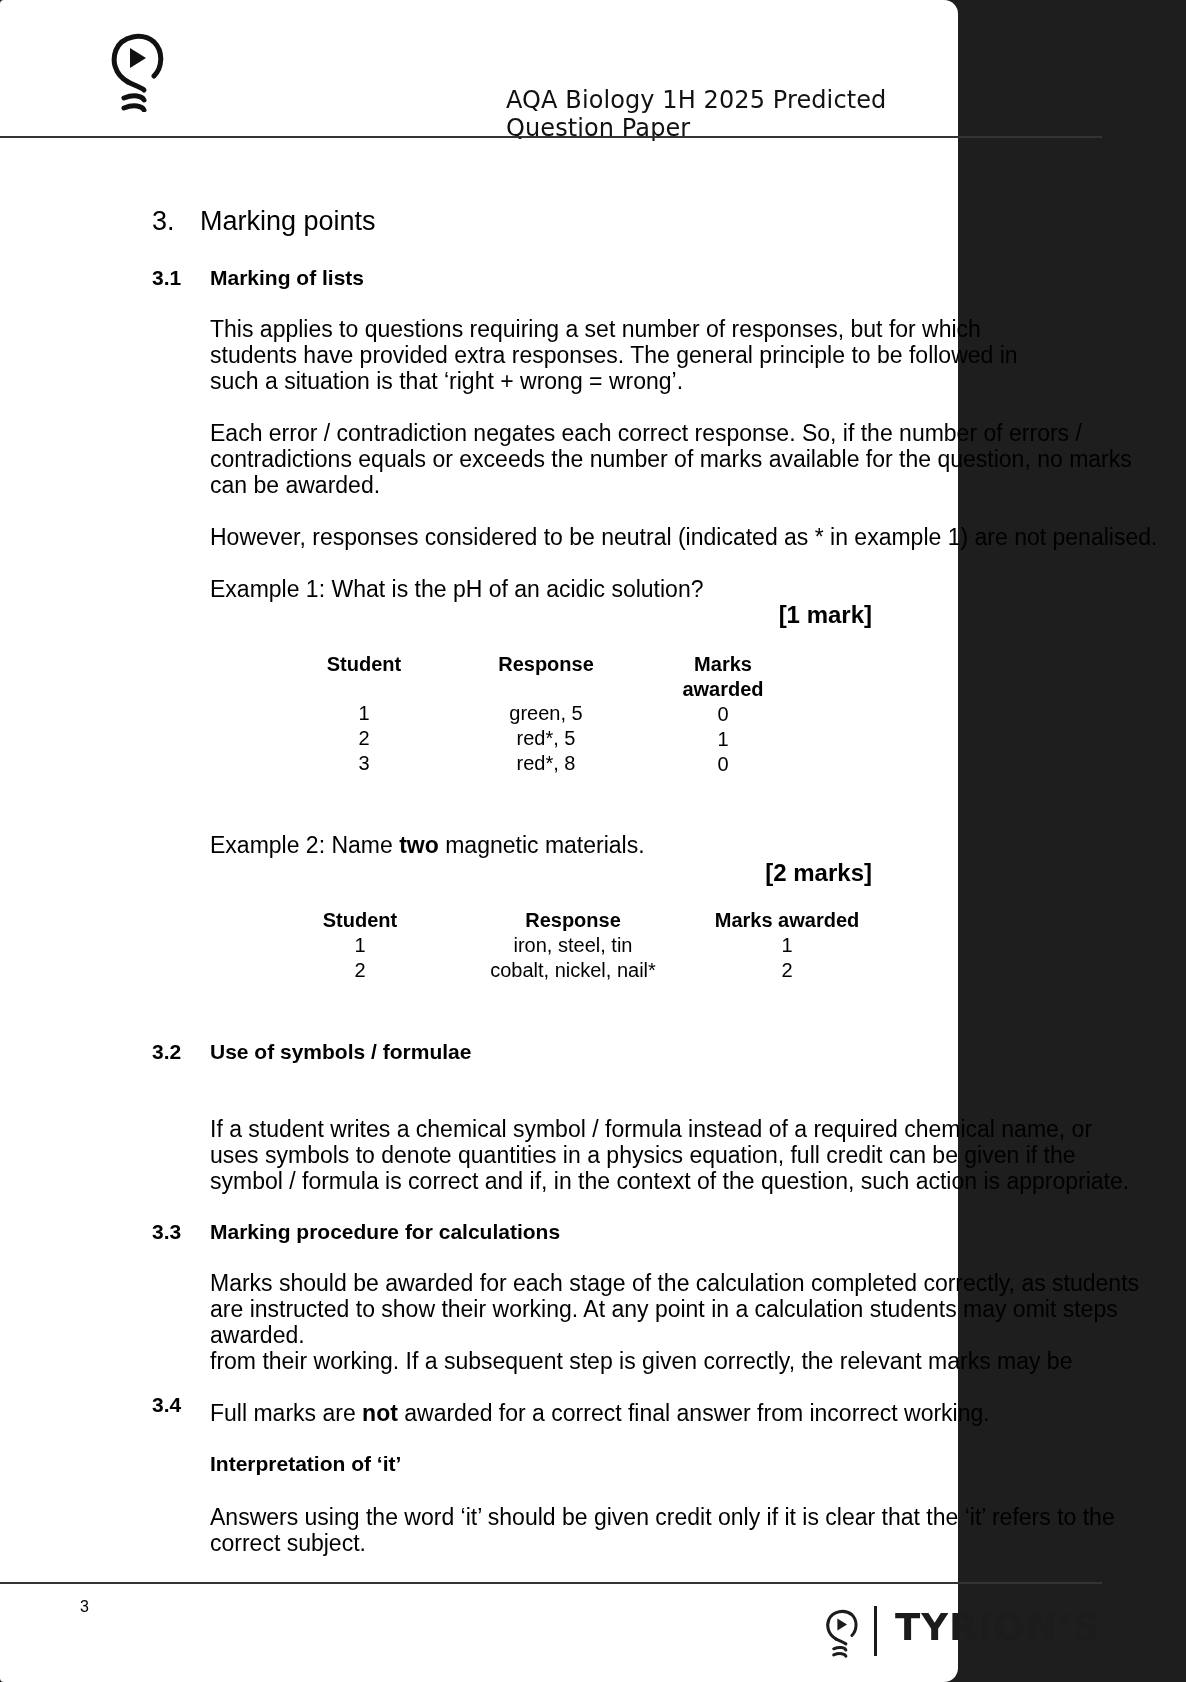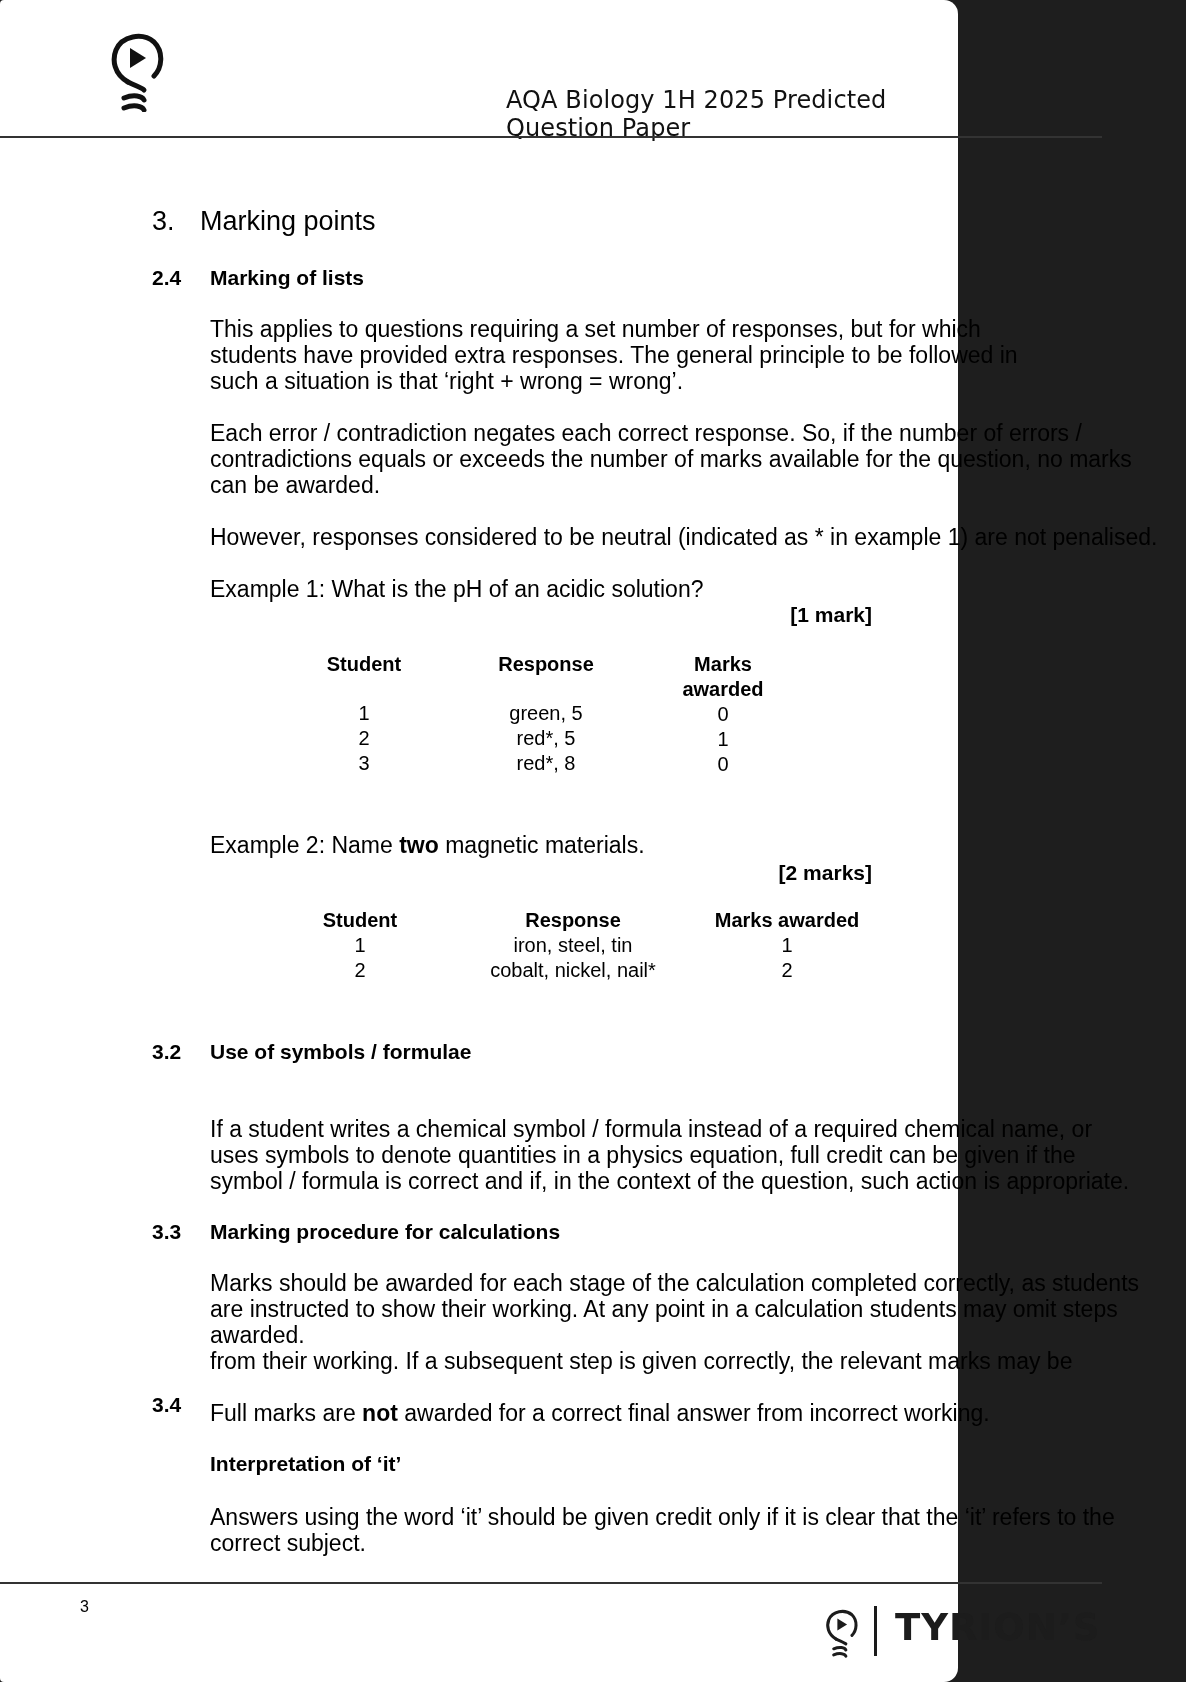--- a/index.html
+++ b/index.html
@@ -19,21 +19,21 @@
     font-family: "DejaVu Sans", sans-serif; font-size: 24px; color: #111;
     letter-spacing: 0.1px;
   }
   .rule { position: absolute; left: 0; height: 2px; background: #333; }
   .rule.top { top: 136px; width: 1102px; }
   .rule.bottom { top: 1582px; width: 1102px; }
 
   .abs { position: absolute; white-space: nowrap; }
   .h1 { font-size: 27px; }
   .h2 { font-size: 21px; font-weight: bold; }
-  .p { font-size: 21px; line-height: 26px; }
+  .p { font-size: 24px; line-height: 26px; }
   .b { font-weight: bold; }
   .para { position: absolute; left: 210px; font-size: 23px; line-height: 26px; white-space: nowrap; }
 
   .tbl { position: absolute; font-size: 20px; line-height: 25px; }
   .col { position: absolute; text-align: center; }
   .col .hd { font-weight: bold; }
 
   .page-num { position: absolute; left: 80px; top: 1598px; font-size: 16px; }
   .brand { position: absolute; left: 824px; top: 1606px; display: flex; align-items: flex-start; }
   .brand .sep { width: 3px; height: 50px; background: #1a1a1a; margin: 0 18px 0 16px; }
@@ -53,21 +53,21 @@
     <polygon points="22,16 22,36 38,26" fill="#111"></polygon>
     <path d="M16 66 C26 62 34 64 36 68" fill="none" stroke="#111" stroke-width="5" stroke-linecap="round"></path>
     <path d="M16 76 C26 72 34 74 36 78" fill="none" stroke="#111" stroke-width="5" stroke-linecap="round"></path>
   </svg>
   <div class="header-title">AQA Biology 1H 2025 Predicted Question Paper</div>
   <div class="rule top"></div>
 
   <div class="abs h1" style="left:152px; top:206px;">3.</div>
   <div class="abs h1" style="left:200px; top:206px;">Marking points</div>
 
-  <div class="abs h2" style="left:152px; top:266px;">2.4</div>
+  <div class="abs h2" style="left:152px; top:266px;">3.1</div>
   <div class="abs h2" style="left:210px; top:266px;">Marking of lists</div>
 
   <div class="para" style="top:316px;">
     <div>This applies to questions requiring a set number of responses, but for which</div>
     <div>students have provided extra responses.  The general principle to be followed in</div>
     <div>such a situation is that ‘right + wrong = wrong’.</div>
   </div>
 
   <div class="para" style="top:420px;">
     <div>Each error / contradiction negates each correct response.  So, if the number of errors /</div>

